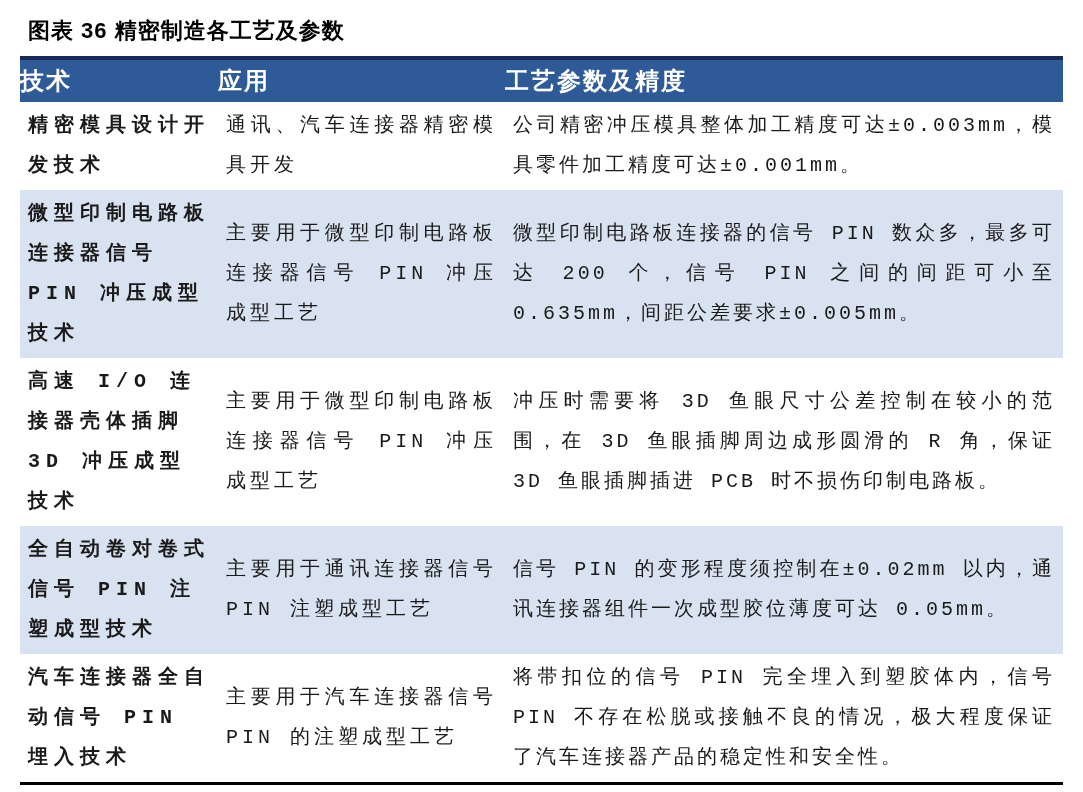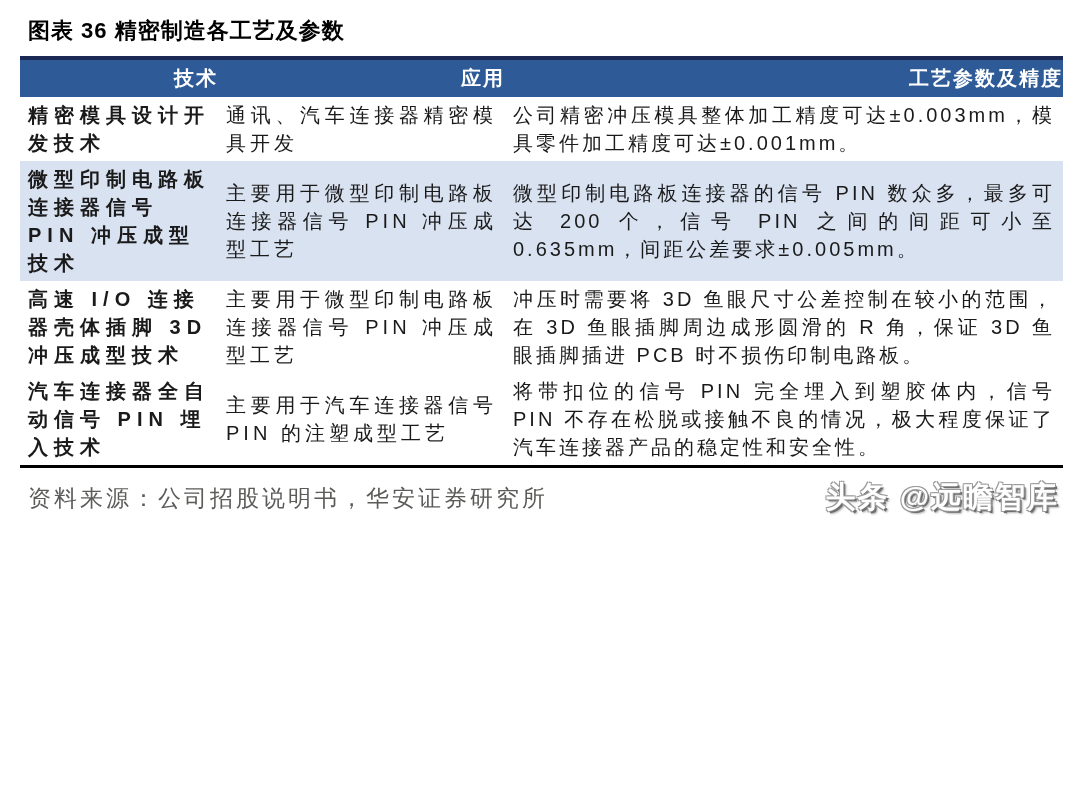--- a/index.html
+++ b/index.html
@@ -22,29 +22,29 @@
     font-size:22px;font-weight:700;color:#000;
     margin:4px 0 10px 8px;letter-spacing:1px;
   }
   table.proc{
     border-collapse:collapse;width:1043px;table-layout:fixed;
     border-top:4px solid var(--top-border);
     border-bottom:3px solid var(--bottom-border);
   }
   table.proc thead th{
     background:var(--header-bg);color:var(--header-text);
-    font-weight:700;font-size:20px;text-align:right;
+    font-weight:700;font-size:24px;text-align:left;
     padding:5px 0;letter-spacing:2px;
   }
   th.col-tech{width:198px;}
   th.col-app{width:287px;}
   th.col-param{width:558px;}
   table.proc tbody td{
-    font-size:20px;line-height:28px;vertical-align:middle;
-    padding:4px 8px;color:var(--body-text);
+    font-size:20px;line-height:40px;vertical-align:middle;
+    padding:4px 8px;color:var(--body-text);font-family:Liberation Mono, monospace;
   }
   td.tech{
     font-weight:700;padding-left:12px;padding-right:6px;
     letter-spacing:6px;line-height:29px;
   }
   td.app{
     padding-left:10px;padding-right:18px;
     text-align:justify;letter-spacing:4px;
   }
   td.param{
@@ -93,20 +93,25 @@
       <tr class="alt">
         <td class="tech">微型印制电路板连接器信号 PIN 冲压成型技术</td>
         <td class="app">主要用于微型印制电路板连接器信号 PIN 冲压成型工艺</td>
         <td class="param">微型印制电路板连接器的信号 PIN 数众多，最多可达 200 个，信号 PIN 之间的间距可小至 0.635mm，间距公差要求±0.005mm。</td>
       </tr>
       <tr>
         <td class="tech">高速 I/O 连接器壳体插脚 3D 冲压成型技术</td>
         <td class="app">主要用于微型印制电路板连接器信号 PIN 冲压成型工艺</td>
         <td class="param">冲压时需要将 3D 鱼眼尺寸公差控制在较小的范围，在 3D 鱼眼插脚周边成形圆滑的 R 角，保证 3D 鱼眼插脚插进 PCB 时不损伤印制电路板。</td>
       </tr>
+      <tr class="alt">
+        <td class="tech">全自动卷对卷式信号 PIN 注塑成型技术</td>
+        <td class="app">主要用于通讯连接器信号 PIN 注塑成型工艺</td>
+        <td class="param">信号 PIN 的变形程度须控制在±0.02mm 以内，通讯连接器组件一次成型胶位薄度可达 0.05mm。</td>
+      </tr>
       <tr>
         <td class="tech">汽车连接器全自动信号 PIN 埋入技术</td>
         <td class="app">主要用于汽车连接器信号 PIN 的注塑成型工艺</td>
         <td class="param">将带扣位的信号 PIN 完全埋入到塑胶体内，信号 PIN 不存在松脱或接触不良的情况，极大程度保证了汽车连接器产品的稳定性和安全性。</td>
       </tr>
     </tbody>
   </table>
 
   <div class="footer-row">
     <div class="source">资料来源：公司招股说明书，华安证券研究所</div>

